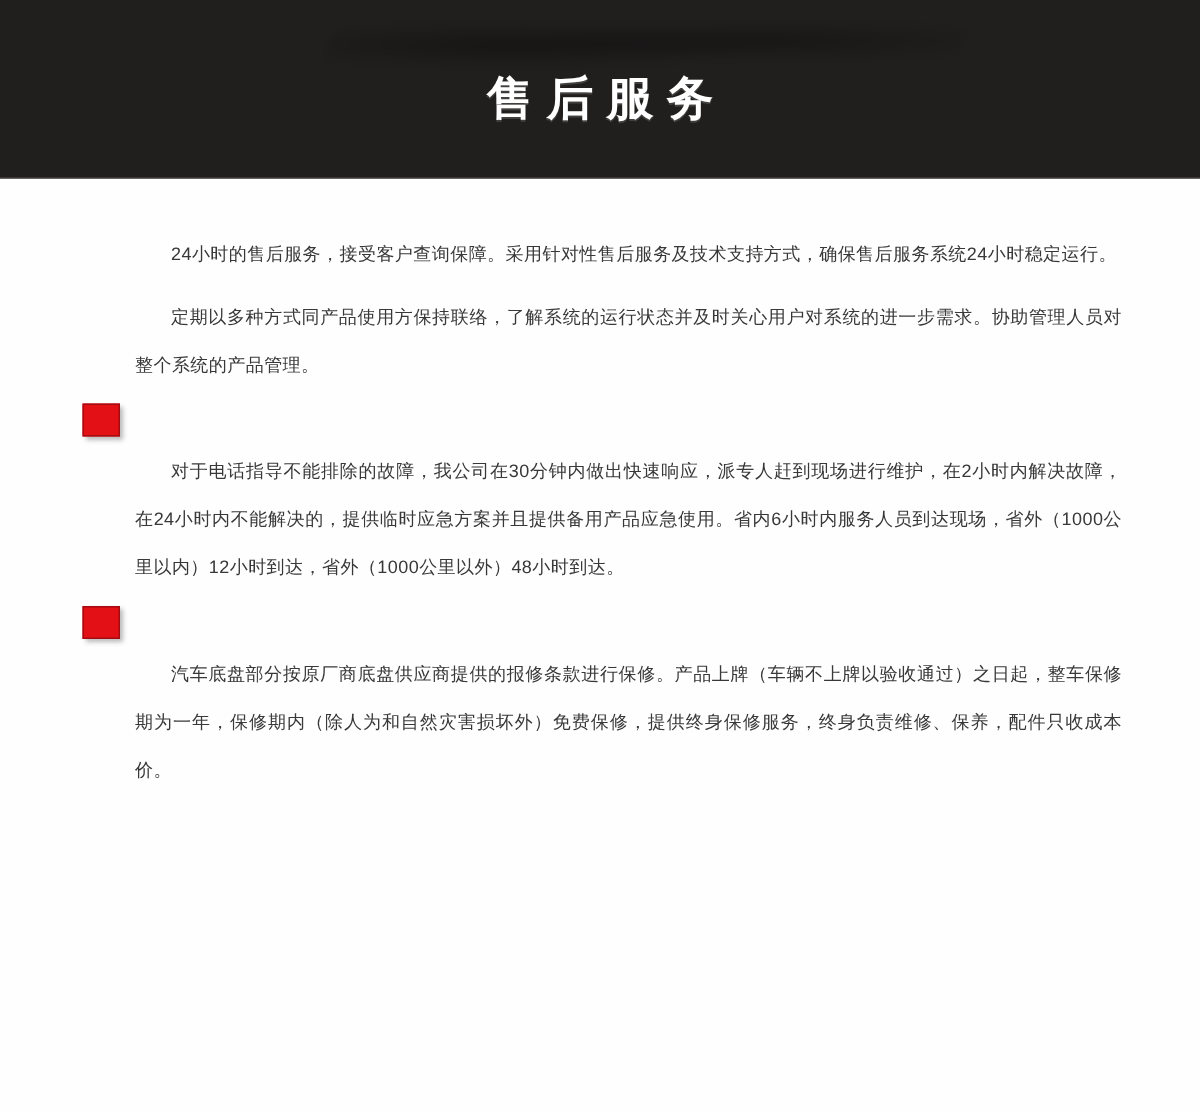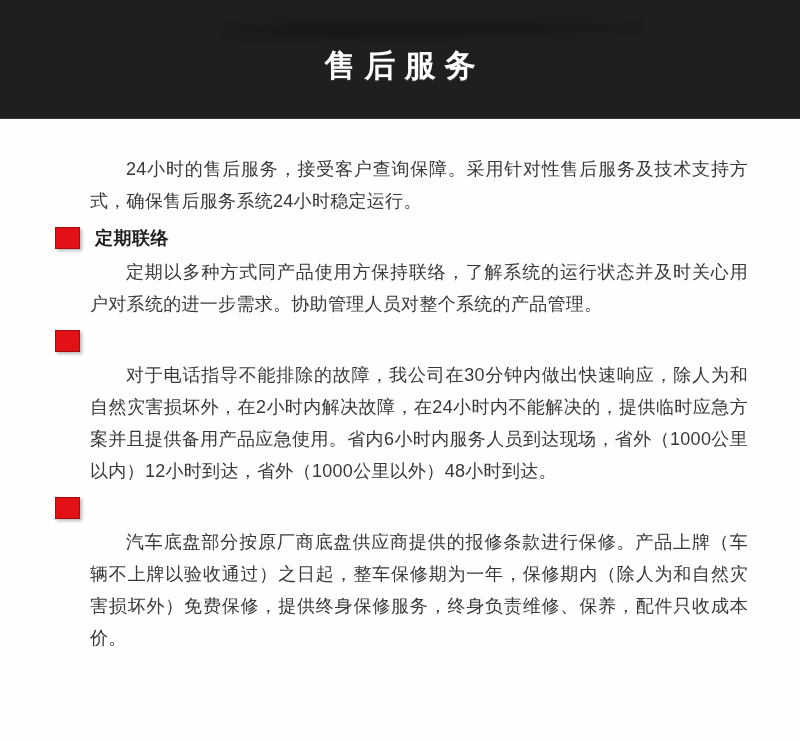--- a/index.html
+++ b/index.html
@@ -68,21 +68,21 @@
   }
   .section-heading {
     font-size: 18px;
     font-weight: 700;
     color: var(--heading-text);
     line-height: 22px;
     letter-spacing: 0.5px;
   }
   .section-body { margin-left: 35px; }
   .para {
-    font-size: 18px;
+    font-size: 12px;
     line-height: 32px;
     color: var(--body-text);
     text-indent: 2em;
     text-align: justify;
     letter-spacing: 0.3px;
   }
 </style>
 </head>
 <body>
 
@@ -95,35 +95,31 @@
 
   <div class="content">
 
     <div class="section">
       <div class="section-body">
         <p class="para">24小时的售后服务，接受客户查询保障。采用针对性售后服务及技术支持方式，确保售后服务系统24小时稳定运行。</p>
       </div>
     </div>
 
     <div class="section">
-      <div class="section-heading-row">
-        <span class="bullet"></span>
-        <span class="section-heading">定期联络</span>
-      </div>
       <div class="section-body">
         <p class="para">定期以多种方式同产品使用方保持联络，了解系统的运行状态并及时关心用户对系统的进一步需求。协助管理人员对整个系统的产品管理。</p>
       </div>
     </div>
 
     <div class="section">
       <div class="section-heading-row">
         <span class="bullet"></span>
       </div>
       <div class="section-body">
-        <p class="para">对于电话指导不能排除的故障，我公司在30分钟内做出快速响应，除人为和自然灾害损坏外，在2小时内解决故障，在24小时内不能解决的，提供临时应急方案并且提供备用产品应急使用。省内6小时内服务人员到达现场，省外（1000公里以内）12小时到达，省外（1000公里以外）48小时到达。</p>
+        <p class="para">对于电话指导不能排除的故障，我公司在30分钟内做出快速响应，派专人赶到现场进行维护，在2小时内解决故障，在24小时内不能解决的，提供临时应急方案并且提供备用产品应急使用。省内6小时内服务人员到达现场，省外（1000公里以内）12小时到达，省外（1000公里以外）48小时到达。</p>
       </div>
     </div>
 
     <div class="section">
       <div class="section-heading-row">
         <span class="bullet"></span>
       </div>
       <div class="section-body">
         <p class="para">汽车底盘部分按原厂商底盘供应商提供的报修条款进行保修。产品上牌（车辆不上牌以验收通过）之日起，整车保修期为一年，保修期内（除人为和自然灾害损坏外）免费保修，提供终身保修服务，终身负责维修、保养，配件只收成本价。</p>
       </div>

